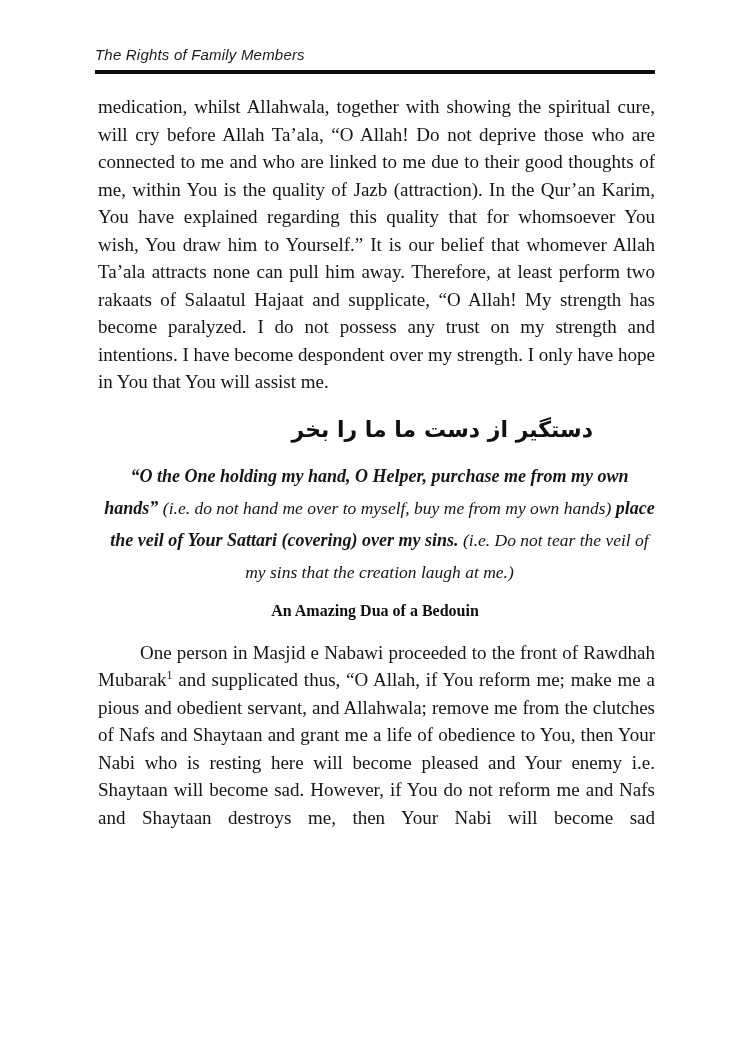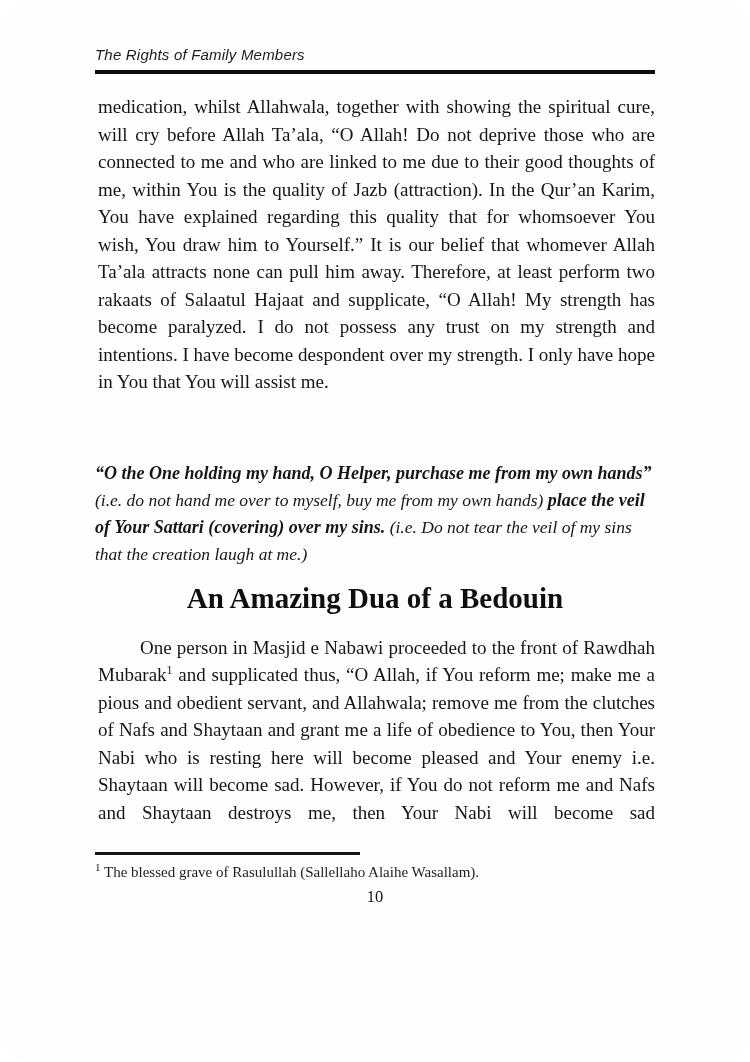--- a/index.html
+++ b/index.html
@@ -57,37 +57,38 @@
     margin-top: 10px;
     padding: 0 62px 0 36px;
     height: 48px;
     direction: rtl;
     font-family: "DejaVu Sans", sans-serif;
     font-size: 22px;
     font-weight: bold;
     color: #101010;
   }
   .translation {
-    margin: 6px 0 0 0;
+    margin: 6px 0 0 9px;
+    text-align: center;
     font-size: 17.5px;
-    line-height: 27px;
+    line-height: 32px;
     font-style: italic;
     color: #161616;
   }
   .translation .bi {
     font-weight: bold;
     font-size: 18px;
   }
   .translation .ri {
     font-weight: normal;
   }
   .section-heading {
     margin: 14px 0 12px 0;
     text-align: center;
-    font-size: 29px;
+    font-size: 16px;
     font-weight: bold;
     color: #0f0f0f;
     font-family: "Liberation Serif", serif;
   }
   .footnote-rule {
     margin-top: 26px;
     width: 265px;
     height: 3px;
     background: #141414;
   }
@@ -116,29 +117,25 @@
   <header>
     <div class="running-head">The Rights of Family Members</div>
     <div class="header-rule"></div>
   </header>
 
   <main>
 
     <p class="body-text">medication, whilst Allahwala, together with showing the spiritual cure, will cry before Allah Ta’ala, “O Allah! Do not deprive those who are connected to me and who are linked to me due to their good thoughts of me, within You is the quality of Jazb (attraction). In the Qur’an Karim, You have explained regarding this quality that for whomsoever You wish, You draw him to Yourself.” It is our belief that whomever Allah Ta’ala attracts none can pull him away. Therefore, at least perform two rakaats of Salaatul Hajaat and supplicate, “O Allah! My strength has become paralyzed. I do not possess any trust on my strength and intentions. I have become despondent over my strength. I only have hope in You that You will assist me.</p>
 
     <div class="couplet">
+      <span dir="rtl">دستگیر از دست ما ما را بخر</span>
     </div>
 
     <p class="translation"><span class="bi">“O the One holding my hand, O Helper, purchase me from my own hands” </span><span class="ri">(i.e. do not hand me over to myself, buy me from my own hands) </span><span class="bi">place the veil of Your Sattari (covering) over my sins. </span><span class="ri">(i.e. Do not tear the veil of my sins that the creation laugh at me.)</span></p>
 
     <h2 class="section-heading">An Amazing Dua of a Bedouin</h2>
 
     <p class="body-text indent justify-last"><span>One person in Masjid e Nabawi proceeded to the front of Rawdhah Mubarak</span><sup class="fn-ref">1</sup><span> and supplicated thus, “O Allah, if You reform me; make me a pious and obedient servant, and Allahwala; remove me from the clutches of Nafs and Shaytaan and grant me a life of obedience to You, then Your Nabi who is resting here will become pleased and Your enemy i.e. Shaytaan will become sad. However, if You do not reform me and Nafs and Shaytaan destroys me, then Your Nabi will become sad</span></p>
 
   </main>
 
-  <footer>
-    <div class="footnote-rule"></div>
-    <p class="footnote"><sup>1</sup><span> The blessed grave of Rasulullah (Sallellaho Alaihe Wasallam).</span></p>
-    <div class="page-number">10</div>
-  </footer>
 
 </div>
 
 </body></html>

